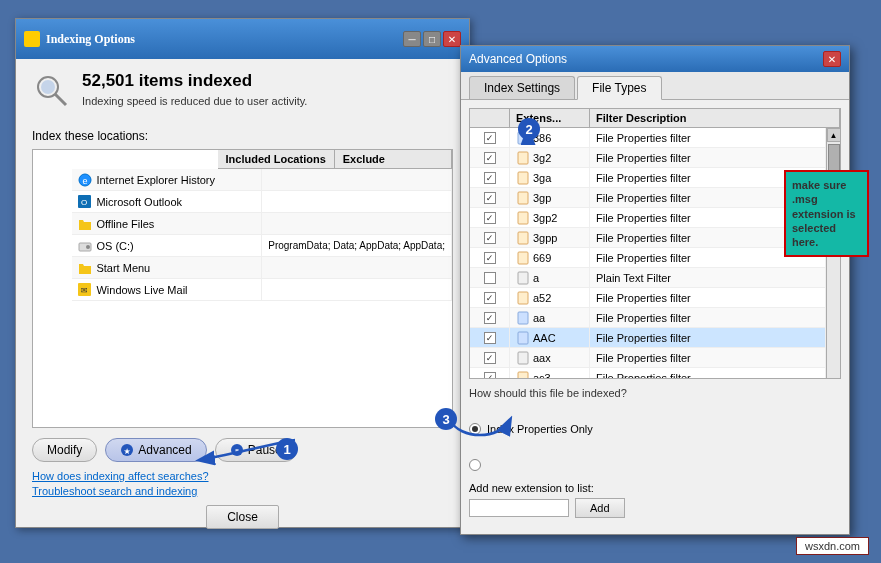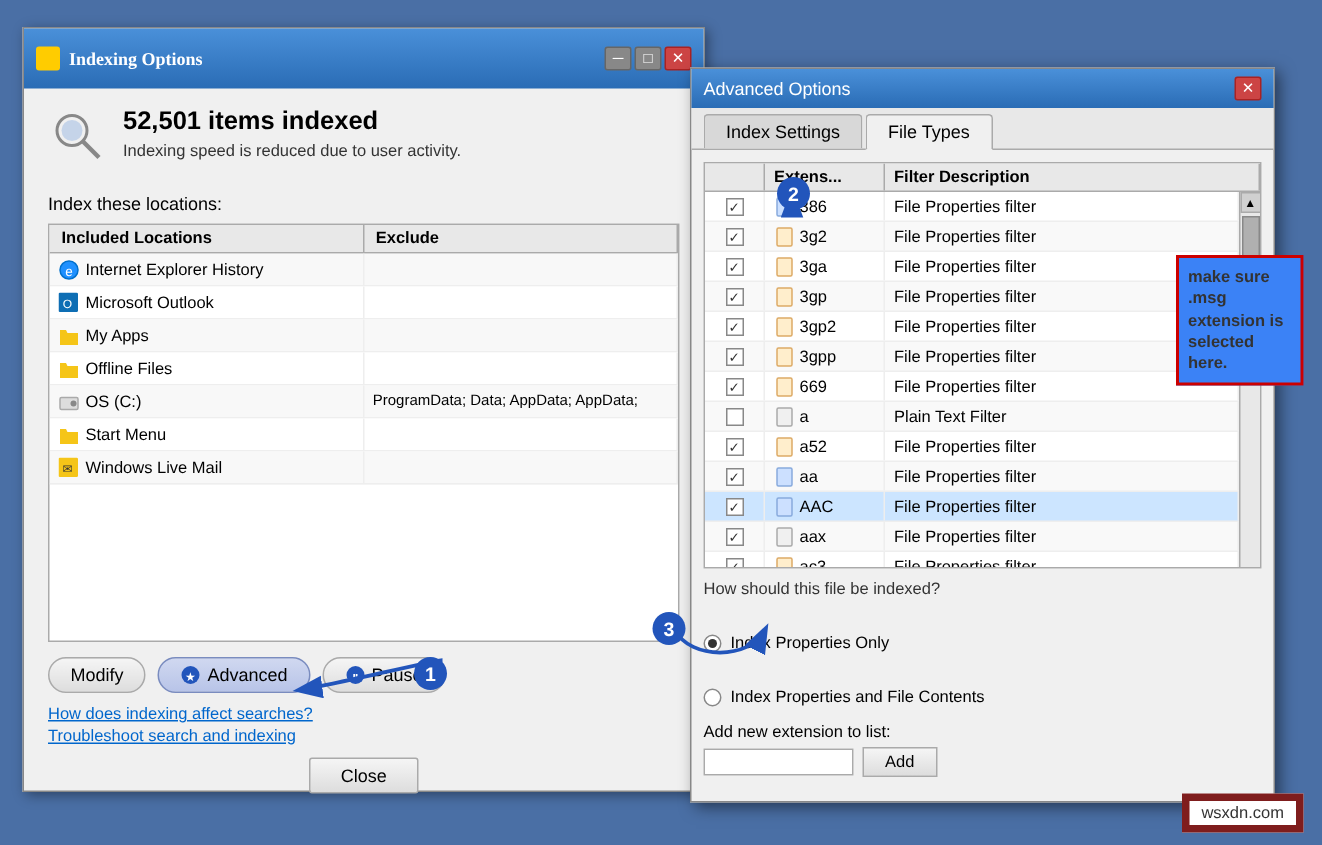--- a/index.html
+++ b/index.html
@@ -125,20 +125,21 @@
     }
 
     .locations-panel {
       border: 1px solid #aaa;
       background: white;
       flex: 1;
       overflow: hidden;
       display: flex;
       flex-direction: column;
       margin-bottom: 10px;
+      align-items: flex-end;
     }
 
     .locations-header {
       display: grid;
       grid-template-columns: 1fr 1fr;
       background: #e8e8e8;
       border-bottom: 1px solid #aaa;
     }
 
     .locations-header div {
@@ -458,21 +459,21 @@
       pointer-events: none;
       z-index: 50;
     }
 
     
     .callout-box {
       position: absolute;
       top: 170px;
       right: 12px;
       width: 85px;
-      background: #3b82f6;
+      background: #14b8a6;
       border: 2px solid #cc0000;
       padding: 6px;
       font-size: 11px;
       color: #333;
       z-index: 60;
       font-weight: bold;
       line-height: 1.3;
     }
 
     
@@ -538,21 +539,21 @@
       display: flex;
       flex: 1;
       overflow: hidden;
     }
 
     .wsxdn-tag {
       position: absolute;
       bottom: 8px;
       right: 12px;
       background: white;
-      border: 5px solid #7f1d1d;
+      border: 1px solid #7f1d1d;
       padding: 2px 8px;
       font-size: 11px;
       color: #333;
       z-index: 100;
     }
   </style>
 </head>
 <body>
 
 <span class="wm-text" style="top:180px;left:40px;font-size:22px;">Expert Tech Assistance!</span>
@@ -610,29 +611,20 @@
           <div class="location-cell">
             <svg width="14" height="14">
                 <rect width="13" height="13" rx="1" fill="#0e6eb4"></rect>
                 <text x="6" y="10" text-anchor="middle" font-size="8" fill="white">O</text>
               </svg>
             <span>Microsoft Outlook</span>
           </div>
           <div class="location-cell"></div>
         </div>
 
-        <div class="location-row">
-          <div class="location-cell">
-            <svg width="14" height="14">
-                <path d="M1 4 L1 13 L13 13 L13 5 L6 5 L5 3 L1 3 Z" fill="#f5c518"></path>
-              </svg>
-            <span>My Apps</span>
-          </div>
-          <div class="location-cell"></div>
-        </div>
 
         <div class="location-row">
           <div class="location-cell">
             <svg width="14" height="14">
                 <path d="M1 4 L1 13 L13 13 L13 5 L6 5 L5 3 L1 3 Z" fill="#f5c518"></path>
               </svg>
             <span>Offline Files</span>
           </div>
           <div class="location-cell"></div>
         </div>
@@ -899,21 +891,20 @@
       </div>
 
       <div class="indexing-options">
         <div class="indexing-options-title">How should this file be indexed?</div>
         <div class="radio-row">
           <div class="radio-btn selected"></div>
           <span class="radio-label">Index Properties Only</span>
         </div>
         <div class="radio-row">
           <div class="radio-btn"></div>
-          <span class="radio-label">Index Properties and File Contents</span>
         </div>
       </div>
 
       <div>
         <div class="add-ext-label">Add new extension to list:</div>
         <div class="add-extension-row">
           <input class="ext-input" type="text" style="">
           <button class="btn-add">Add</button>
         </div>
       </div>

